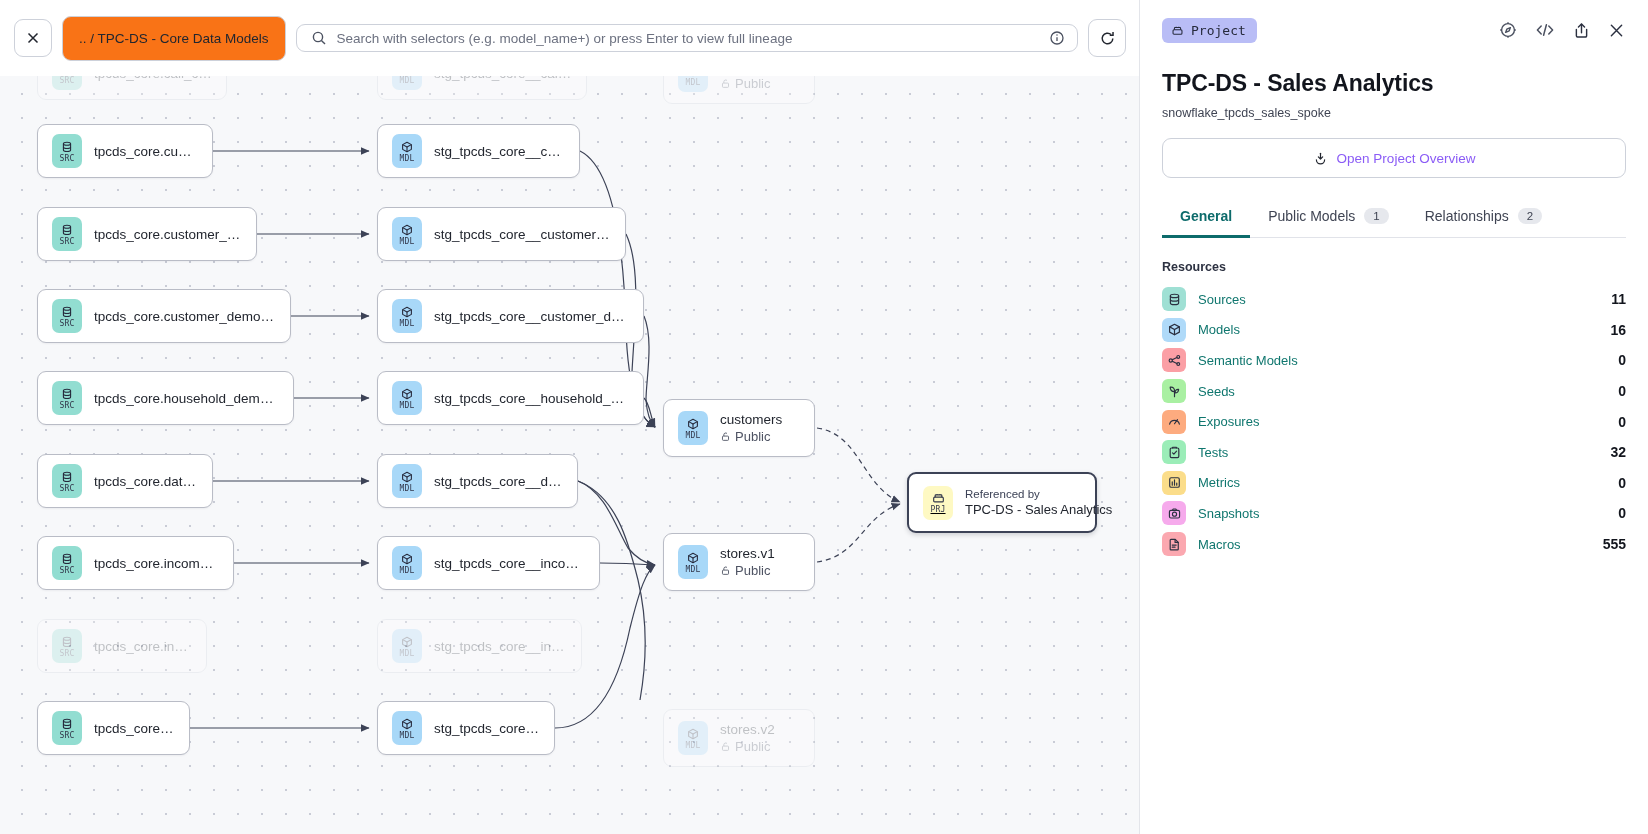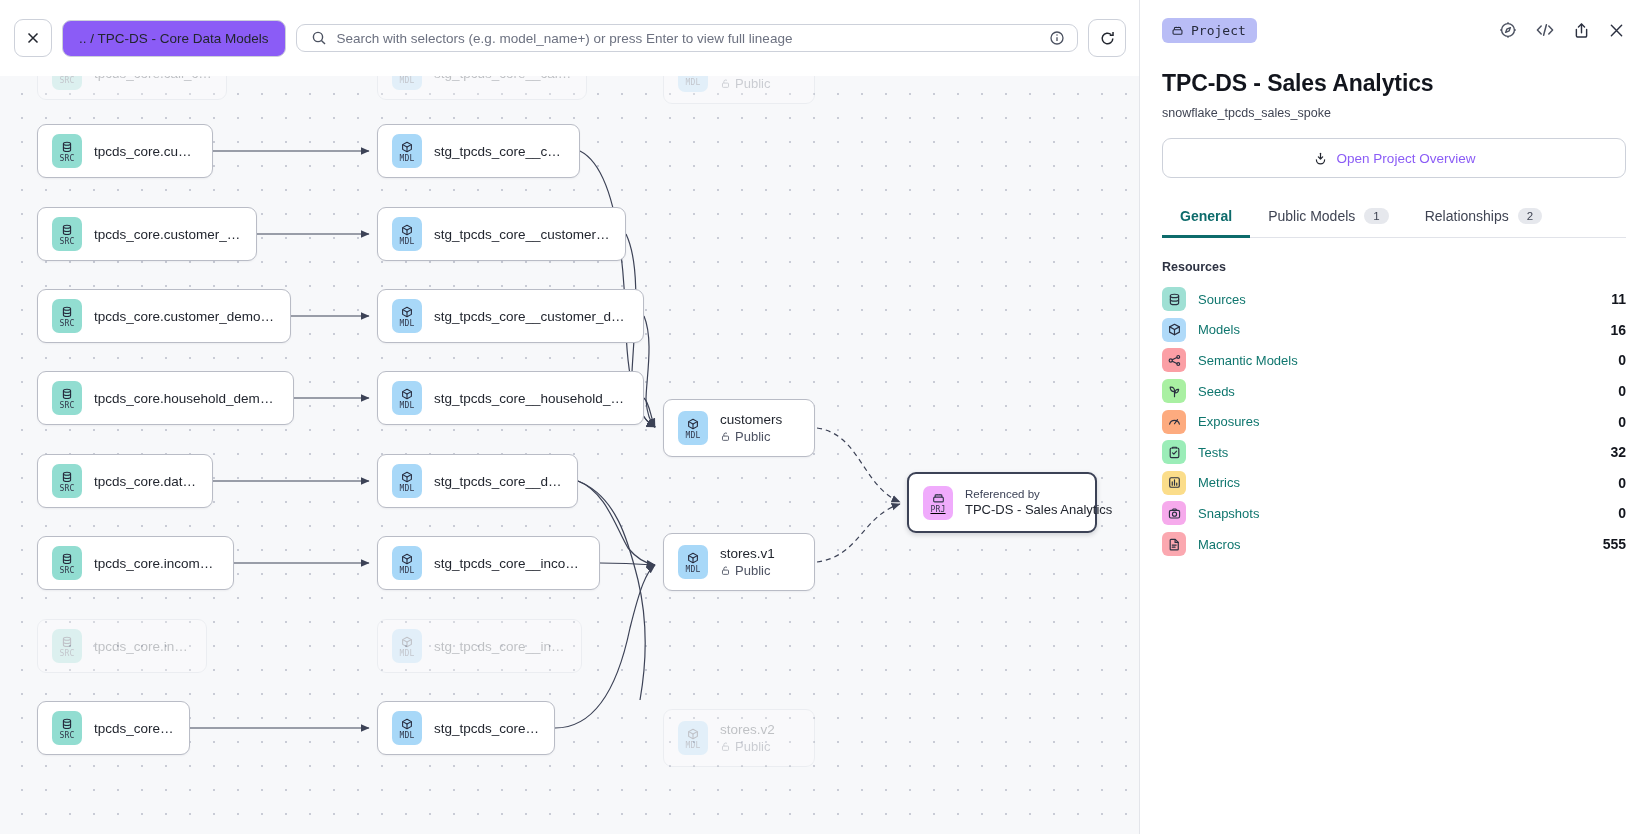--- a/index.html
+++ b/index.html
@@ -51,21 +51,21 @@
     flex: 0 0 auto;
   }
   .badge svg { display: block; }
   .badge .bl {
     font-size: 8px; line-height: 9px; letter-spacing: .2px;
     font-family: "DejaVu Sans Mono", monospace;
     color: #31364a;
   }
   .badge.src { background: #92ddd1; }
   .badge.mdl { background: #a8d8f8; }
-  .badge.prj { background: #f0abfc; text-decoration: underline; }
+  .badge.prj { background: #fef9c3; text-decoration: underline; }
   .node-text { display: flex; flex-direction: column; gap: 2px; min-width: 0; }
   .node-title {
     font-size: 13.5px; color: #22262f; white-space: nowrap;
     overflow: hidden; text-overflow: ellipsis;
   }
   .node-sub {
     font-size: 13px; color: #4e5363;
     display: flex; align-items: center; gap: 4px;
   }
   .node-kicker { font-size: 11.5px; color: #3c4256; }
@@ -81,23 +81,23 @@
     z-index: 20;
   }
   .tbtn {
     width: 38px; height: 38px;
     border: 1px solid #cdd1da; border-radius: 9px;
     background: #fff;
     display: flex; align-items: center; justify-content: center;
     cursor: pointer;
   }
   .breadcrumb {
-    height: 37px;
+    height: 45px;
     border: 1px solid #cdd1da; border-radius: 9px;
-    background: #8b5cf6;
+    background: #f97316;
     display: flex; align-items: center;
     padding: 0 16px;
     font-size: 13.5px; color: #22262f; white-space: nowrap;
     cursor: pointer;
   }
   .searchbox {
     flex: 1 1 auto; height: 28px;
     border: 1px solid #cdd1da; border-radius: 9px;
     background: #fff;
     display: flex; align-items: center;

